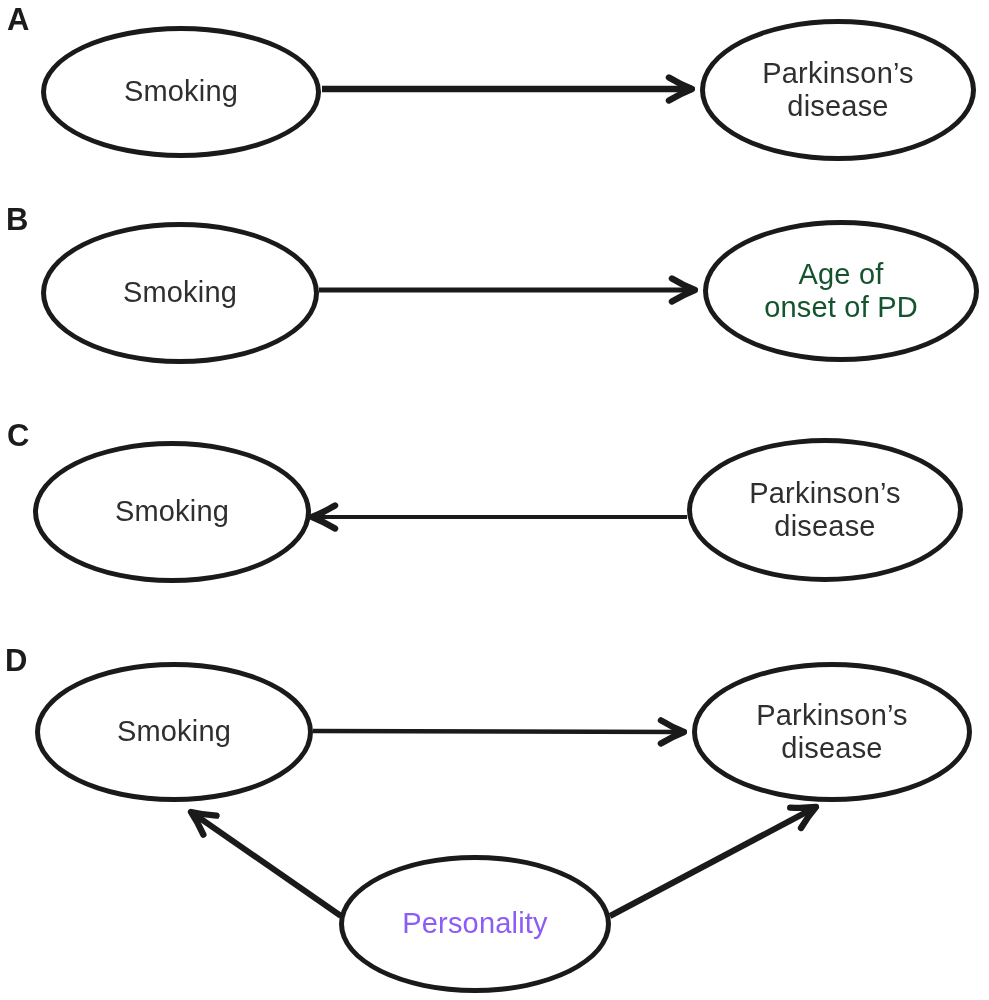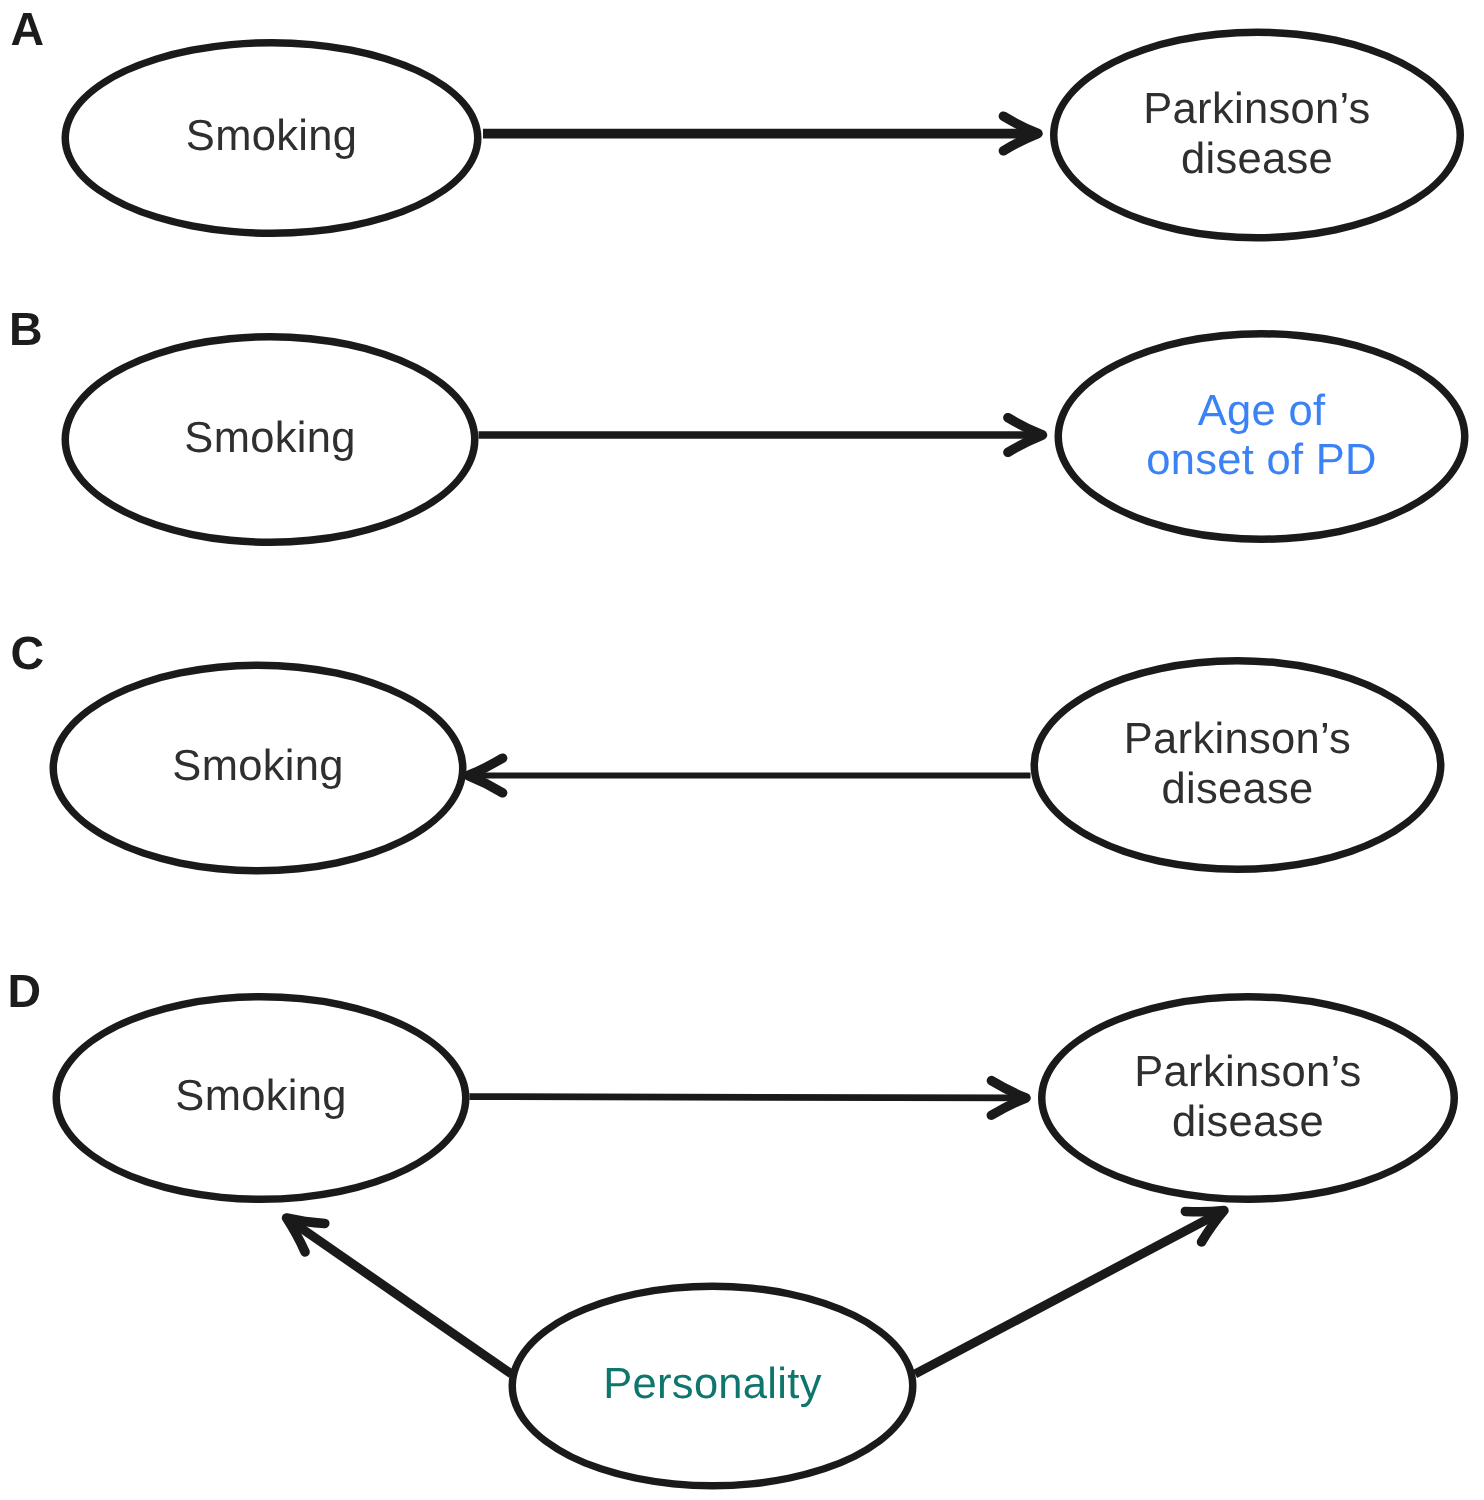--- a/index.html
+++ b/index.html
@@ -61,29 +61,29 @@
         <line x1="313" y1="731" x2="684" y2="732" stroke="#1a1a1a" stroke-width="4.5" marker-end="url(#arrow-head)"></line>
         <line x1="341" y1="916" x2="191" y2="812" stroke="#1a1a1a" stroke-width="6" marker-end="url(#arrow-head)"></line>
         <line x1="610" y1="916" x2="816" y2="807" stroke="#1a1a1a" stroke-width="6" marker-end="url(#arrow-head)"></line>
       </g>
   </svg>
   <div id="nodes">
       <div class="node" style="left: 41px; top: 26px; width: 280px; height: 132px; border: 5px solid rgb(26, 26, 26); color: rgb(47, 47, 47);">Smoking</div>
       <div class="node" style="left: 700px; top: 19px; width: 276px; height: 142px; border: 5px solid rgb(26, 26, 26); color: rgb(47, 47, 47);">Parkinson’s
 disease</div>
       <div class="node" style="left: 41px; top: 222px; width: 278px; height: 142px; border: 5px solid rgb(26, 26, 26); color: rgb(47, 47, 47);">Smoking</div>
-      <div class="node" style="left: 703px; top: 220px; width: 276px; height: 142px; border: 5px solid rgb(26, 26, 26); color: #3b82f6;">Age of
+      <div class="node" style="left: 703px; top: 220px; width: 276px; height: 142px; border: 5px solid rgb(26, 26, 26); color: #14532d;">Age of
 onset of PD</div>
       <div class="node" style="left: 33px; top: 441px; width: 278px; height: 142px; border: 5px solid rgb(26, 26, 26); color: rgb(47, 47, 47);">Smoking</div>
       <div class="node" style="left: 687px; top: 438px; width: 276px; height: 144px; border: 5px solid rgb(26, 26, 26); color: rgb(47, 47, 47);">Parkinson’s
 disease</div>
       <div class="node" style="left: 35px; top: 662px; width: 278px; height: 140px; border: 5px solid rgb(26, 26, 26); color: rgb(47, 47, 47);">Smoking</div>
       <div class="node" style="left: 692px; top: 662px; width: 280px; height: 140px; border: 5px solid rgb(26, 26, 26); color: rgb(47, 47, 47);">Parkinson’s
 disease</div>
-      <div class="node" style="left: 339px; top: 855px; width: 272px; height: 138px; border: 5px solid rgb(26, 26, 26); color: #0f766e;">Personality</div>
+      <div class="node" style="left: 339px; top: 855px; width: 272px; height: 138px; border: 5px solid rgb(26, 26, 26); color: #8b5cf6;">Personality</div>
     </div>
   <div id="panel-labels">
       <div class="panel-label" style="left: 7px; top: 4px; color: rgb(28, 28, 28);">A</div>
       <div class="panel-label" style="left: 6px; top: 204px; color: rgb(28, 28, 28);">B</div>
       <div class="panel-label" style="left: 7px; top: 420px; color: rgb(28, 28, 28);">C</div>
       <div class="panel-label" style="left: 5px; top: 645px; color: rgb(28, 28, 28);">D</div>
     </div>
 </div>
 
 </body></html>

